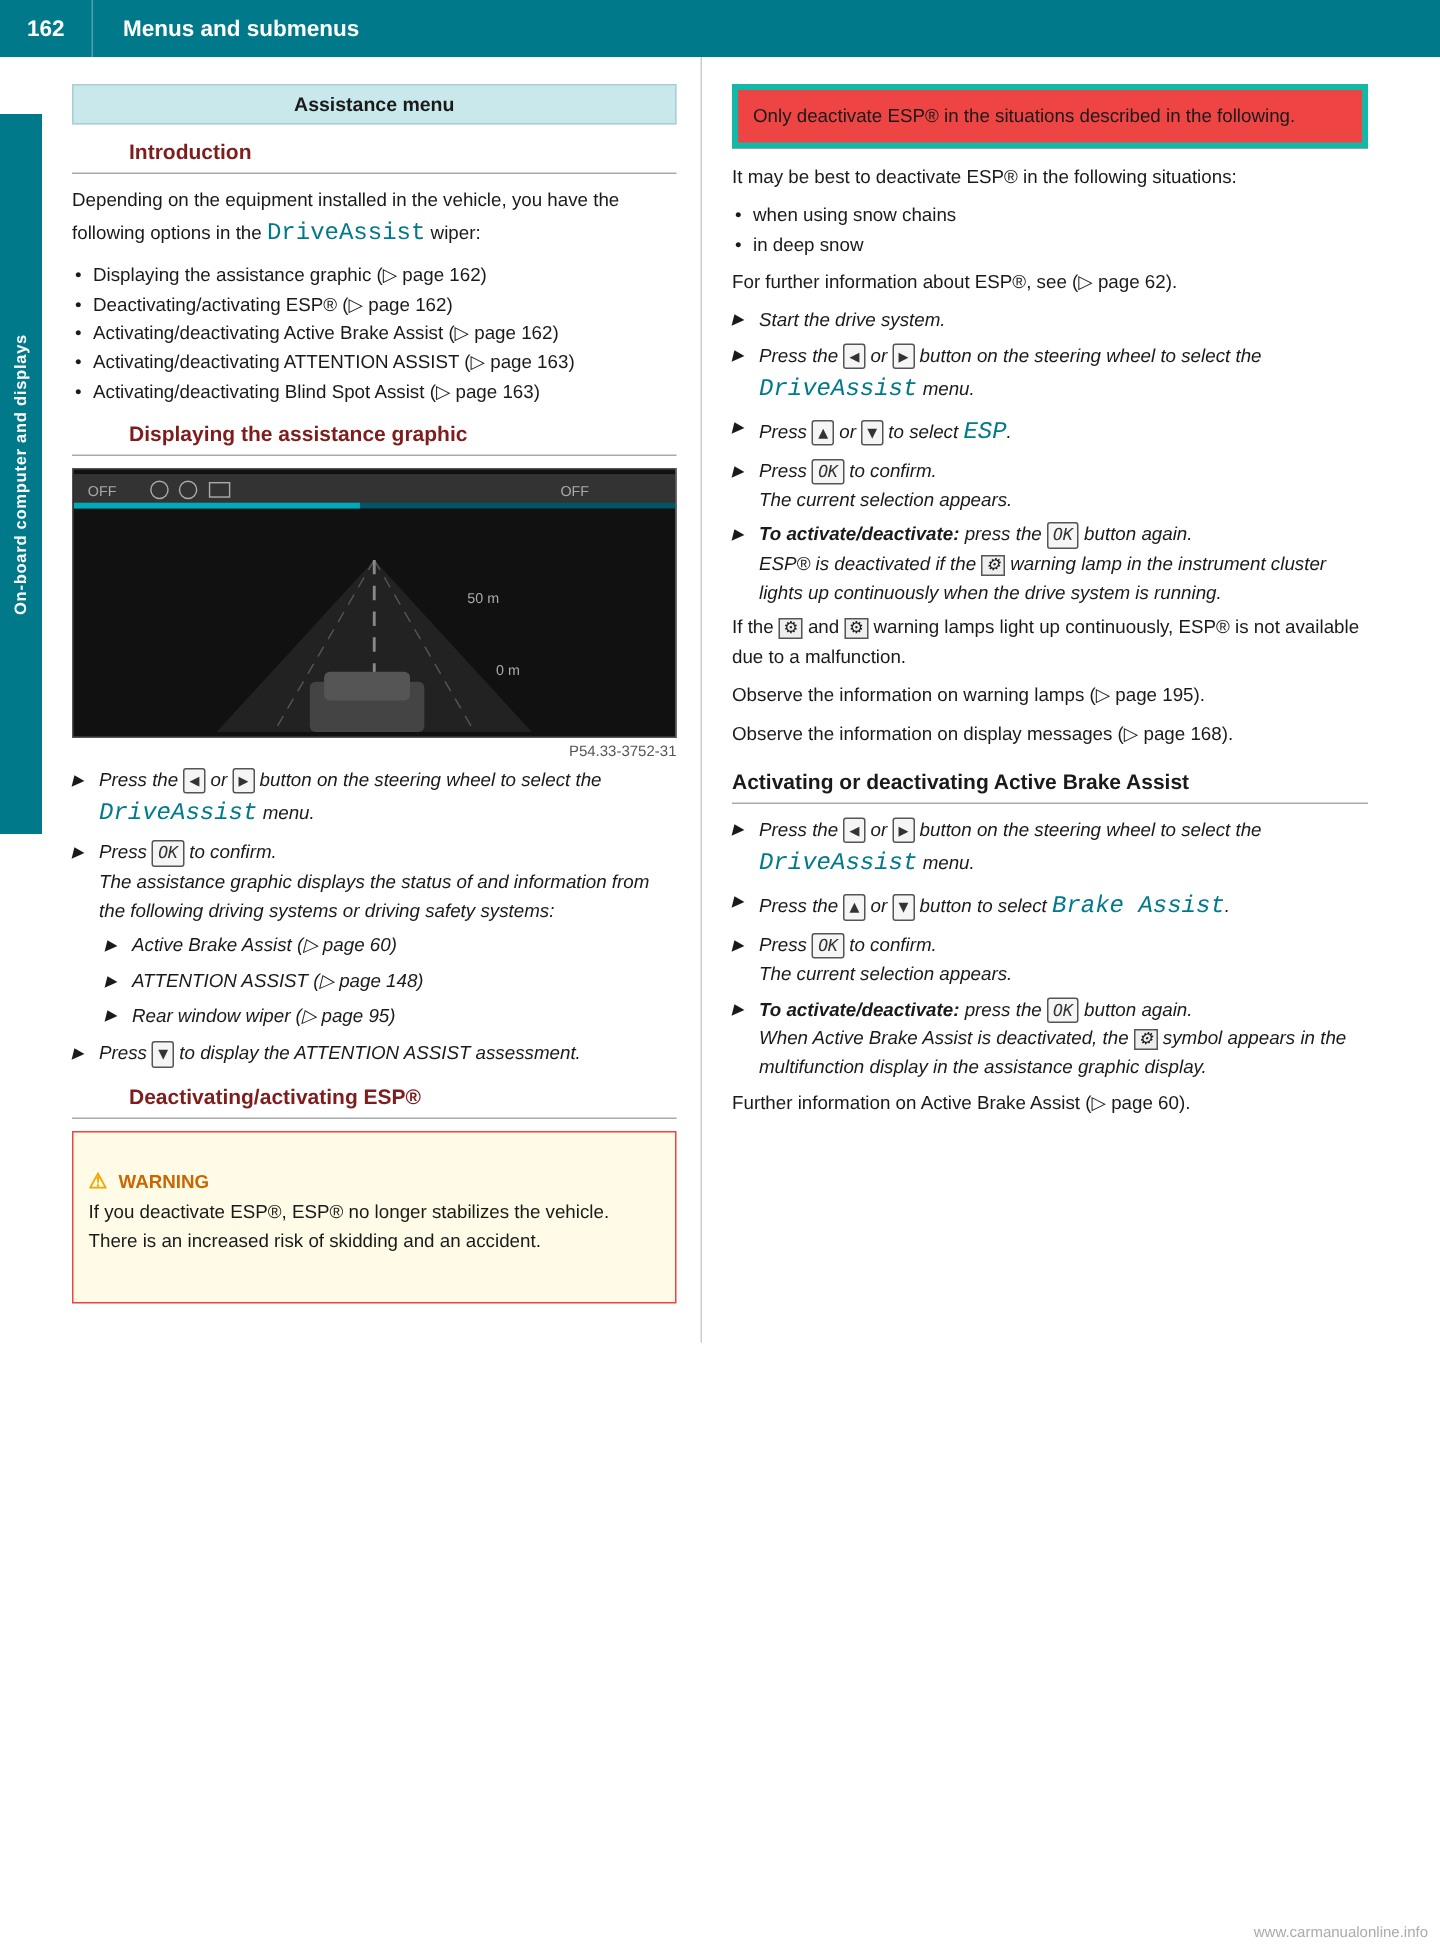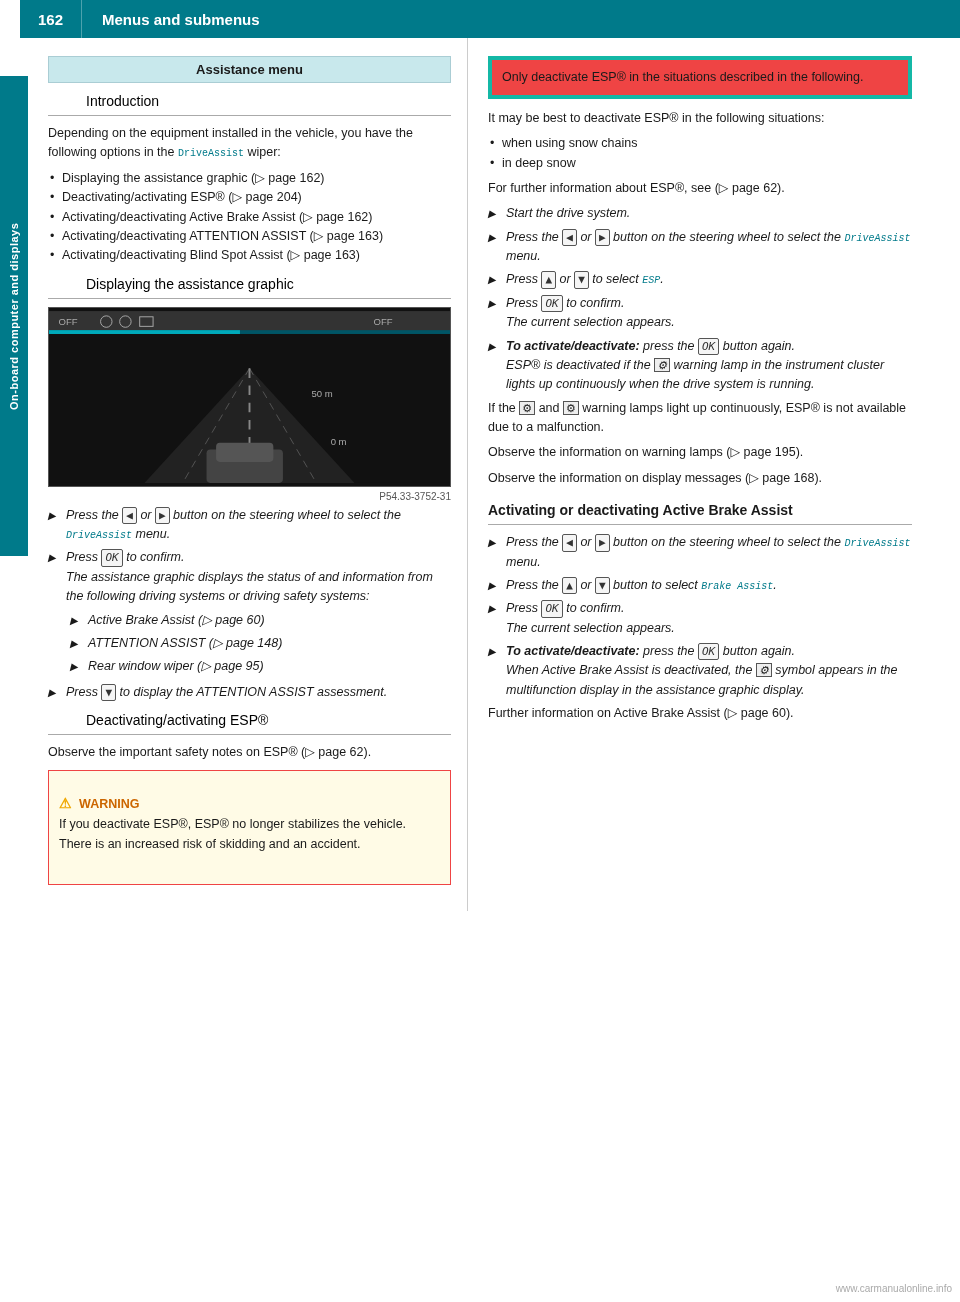--- a/index.html
+++ b/index.html
@@ -13,21 +13,20 @@
     }
 
     
     .page-header {
       background: #007a8a;
       color: white;
       display: flex;
       align-items: center;
       height: 38px;
       padding: 0 0 0 0;
-      margin-left: 20px;
     }
     .page-number-box {
       background: #007a8a;
       color: white;
       font-weight: bold;
       font-size: 15px;
       padding: 0 18px;
       height: 100%;
       display: flex;
       align-items: center;
@@ -86,43 +85,43 @@
       padding: 5px 20px;
       font-weight: bold;
       font-size: 13px;
       margin-bottom: 10px;
       text-align: center;
     }
 
     
     .section-heading {
       font-size: 14px;
-      font-weight: normal;
-      color: #000000;
+      font-weight: bold;
+      color: #7f1d1d;
       margin-bottom: 6px;
       margin-top: 10px;
       padding-left: 38px;
     }
     .section-divider {
       border: none;
       border-top: 1px solid #aaa;
       margin-bottom: 8px;
     }
 
     
     .body-text {
       font-size: 12.5px;
       line-height: 1.55;
       margin-bottom: 6px;
     }
 
     .teal-text {
       color: #007a8a;
       font-family: 'Courier New', monospace;
-      font-size: 10px;
+      font-size: 16px;
     }
 
     
     .bullet-list {
       list-style: none;
       margin: 4px 0 6px 0;
       padding: 0;
     }
     .bullet-list li {
       font-size: 12.5px;
@@ -264,21 +263,21 @@
         <span>Introduction</span>
       </div>
       <hr class="section-divider">
 
       <div class="body-text">
         <span>Depending on the equipment installed in the vehicle, you have the following options in the</span> <span class="teal-text">DriveAssist</span> <span>wiper:</span>
       </div>
 
       <ul class="bullet-list">
         <li><span>Displaying the assistance graphic (▷ page 162)</span></li>
-        <li><span>Deactivating/activating ESP® (▷ page 204)</span></li>
+        <li><span>Deactivating/activating ESP® (▷ page 162)</span></li>
         <li><span>Activating/deactivating Active Brake Assist (▷ page 162)</span></li>
         <li><span>Activating/deactivating ATTENTION ASSIST (▷ page 163)</span></li>
         <li><span>Activating/deactivating Blind Spot Assist (▷ page 163)</span></li>
       </ul>
 
       <div class="section-heading">
         <span>Displaying the assistance graphic</span>
       </div>
       <hr class="section-divider">
 
@@ -330,23 +329,20 @@
         <li>
           Press <span class="btn-icon">▼</span> to display the ATTENTION ASSIST assessment.
         </li>
       </ul>
 
       <div class="section-heading">
         <span>Deactivating/activating ESP®</span>
       </div>
       <hr class="section-divider">
 
-      <div class="body-text">
-        <span>Observe the important safety notes on ESP® (▷ page 62).</span>
-      </div>
 
       <div class="warning-box">
         <div class="warning-title">
           <span class="warning-icon">⚠</span>
           <span>WARNING</span>
         </div>
         <div class="body-text">
           <span>If you deactivate ESP®, ESP® no longer stabilizes the vehicle. There is an increased risk of skidding and an accident.</span>
         </div>
       </div>

